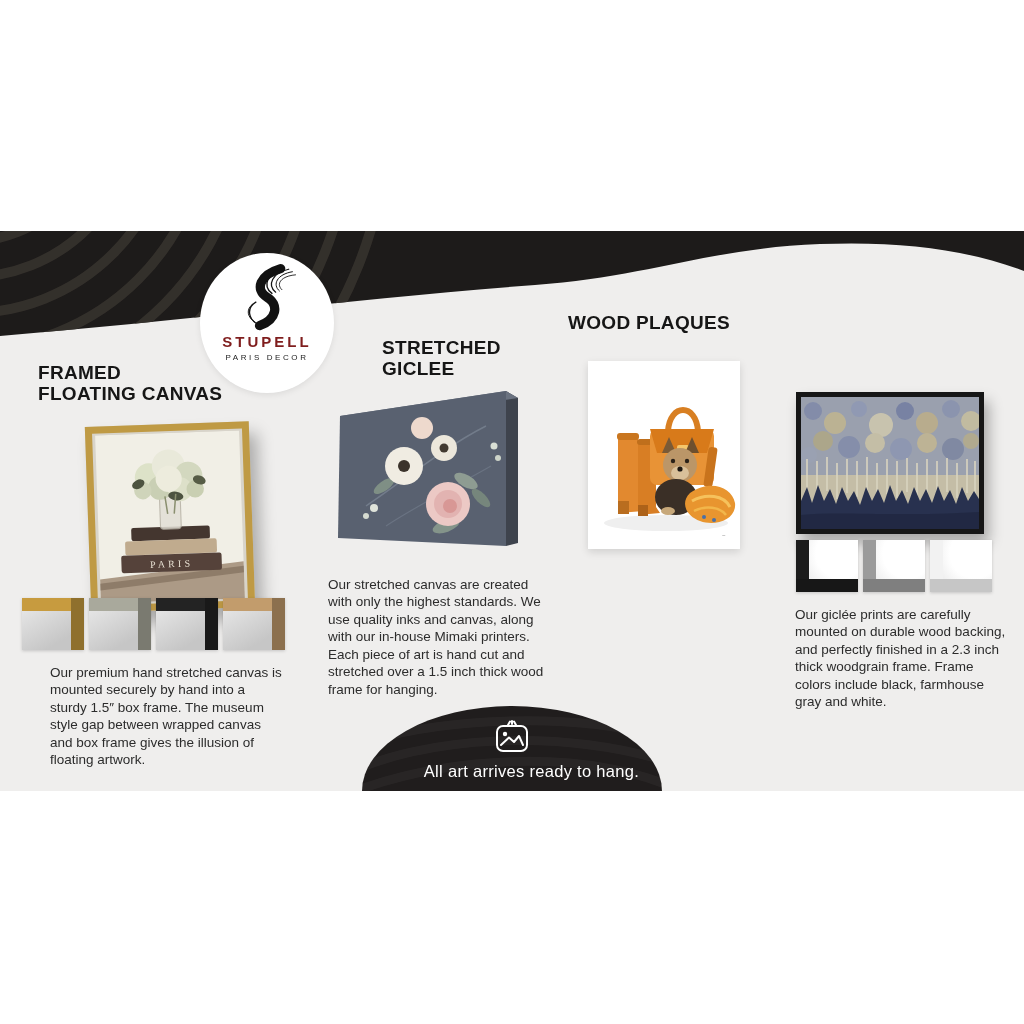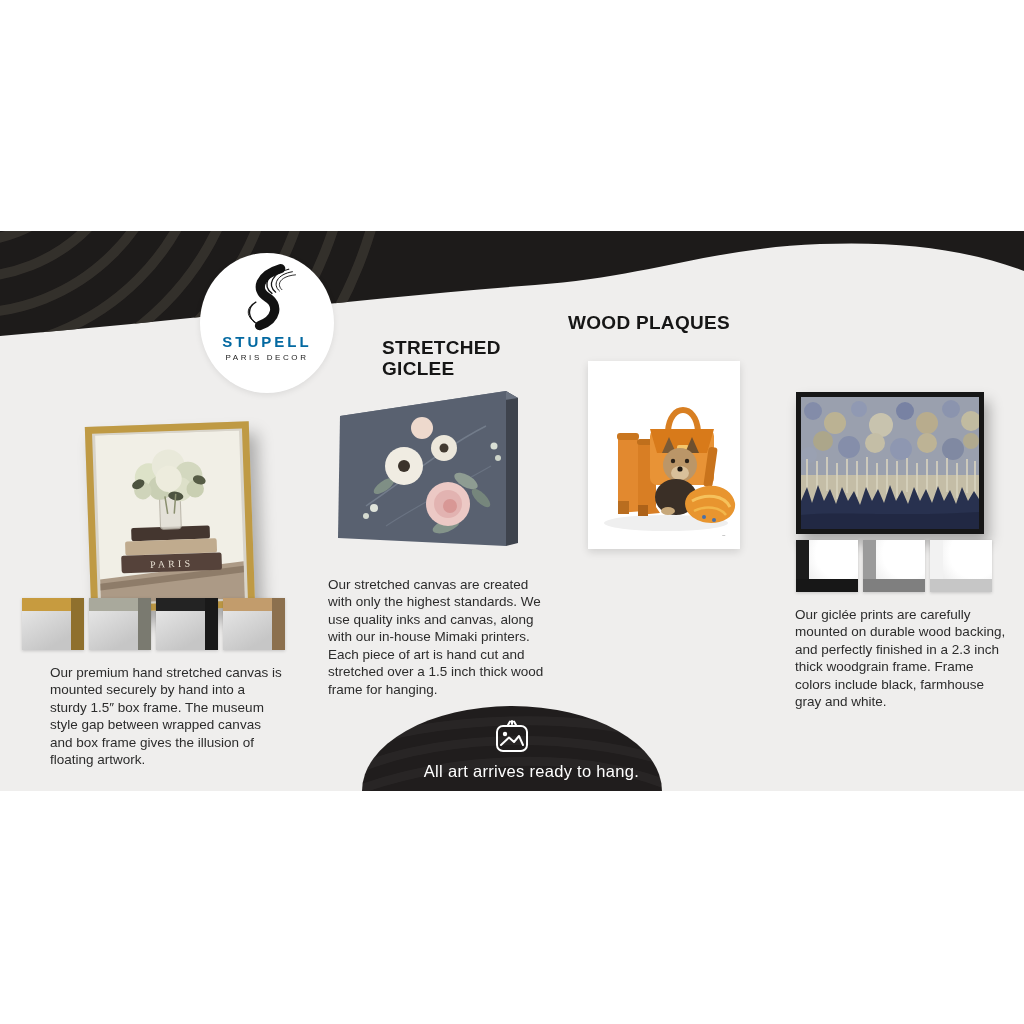--- a/index.html
+++ b/index.html
@@ -6,21 +6,21 @@
   .stage{position:relative;width:1024px;height:1024px;background:#ffffff;overflow:hidden;
          font-family:"Liberation Sans","DejaVu Sans",sans-serif;color:#2c2c2c;}
   .panel{position:absolute;left:0;top:231px;width:1024px;height:560px;background:#efeeed;}
   .topband{position:absolute;left:0;top:0;width:1024px;height:112px;display:block;}
 
   
   .logo{position:absolute;left:200px;top:253px;width:134px;height:140px;background:#ffffff;
         border-radius:50%;display:flex;flex-direction:column;align-items:center;justify-content:flex-start;
         box-shadow:0 2px 6px rgba(0,0,0,.08);}
   .logo svg{margin-top:10px;}
-  .brand-name{font-size:15px;font-weight:600;letter-spacing:3px;color:#0369a1;margin-top:-2px;}
+  .brand-name{font-size:15px;font-weight:600;letter-spacing:3px;color:#7f1d1d;margin-top:-2px;}
   .brand-tag{font-size:8px;font-weight:500;letter-spacing:2.6px;color:#222;margin-top:3px;}
 
   
   .hd{position:absolute;font-weight:800;font-size:19px;line-height:1.12;letter-spacing:.3px;color:#161616;}
   .desc{position:absolute;font-size:13.5px;line-height:1.3;color:#2c2c2c;}
 
   
   .art1{position:absolute;left:88px;top:424px;width:146px;height:168px;border:7px solid #bf9a44;
         background:#d8d4ca;padding:2px;transform:rotate(-2deg);box-shadow:8px 12px 16px rgba(0,0,0,.28);}
   .art1 svg{display:block;width:100%;height:100%;}
@@ -87,20 +87,24 @@
         <path d="M91,11 C66,15 58,32 70,42" stroke-width="1.6"></path>
         <path d="M96,16 C72,18 64,31 74,40" stroke-width="1.4"></path>
         <path d="M36,96 C20,88 16,70 32,60" stroke-width="2.2"></path>
         <path d="M30,92 C18,84 16,72 26,64" stroke-width="1.6"></path>
       </g>
     </svg>
     <div class="brand-name">STUPELL</div>
     <div class="brand-tag">PARIS DECOR</div>
   </div>
 
+  <div class="hd" style="left:38px;top:362px;">
+    <span>FRAMED</span><br>
+    <span>FLOATING CANVAS</span>
+  </div>
 
   <div class="art1">
     <svg viewBox="0 0 132 154">
       <rect x="0" y="0" width="132" height="154" fill="#f1efe6"></rect>
       <polygon points="0,132 132,120 132,154 0,154" fill="#a08b74" opacity="0.85"></polygon>
       <polygon points="0,136 132,124 132,130 0,142" fill="#6f5d4c" opacity="0.5"></polygon>
 
       <g>
         <rect x="30" y="86" width="72" height="12" rx="2" fill="#44362f"></rect>
         <rect x="24" y="98" width="84" height="13" rx="2" fill="#c0ab8e"></rect>

